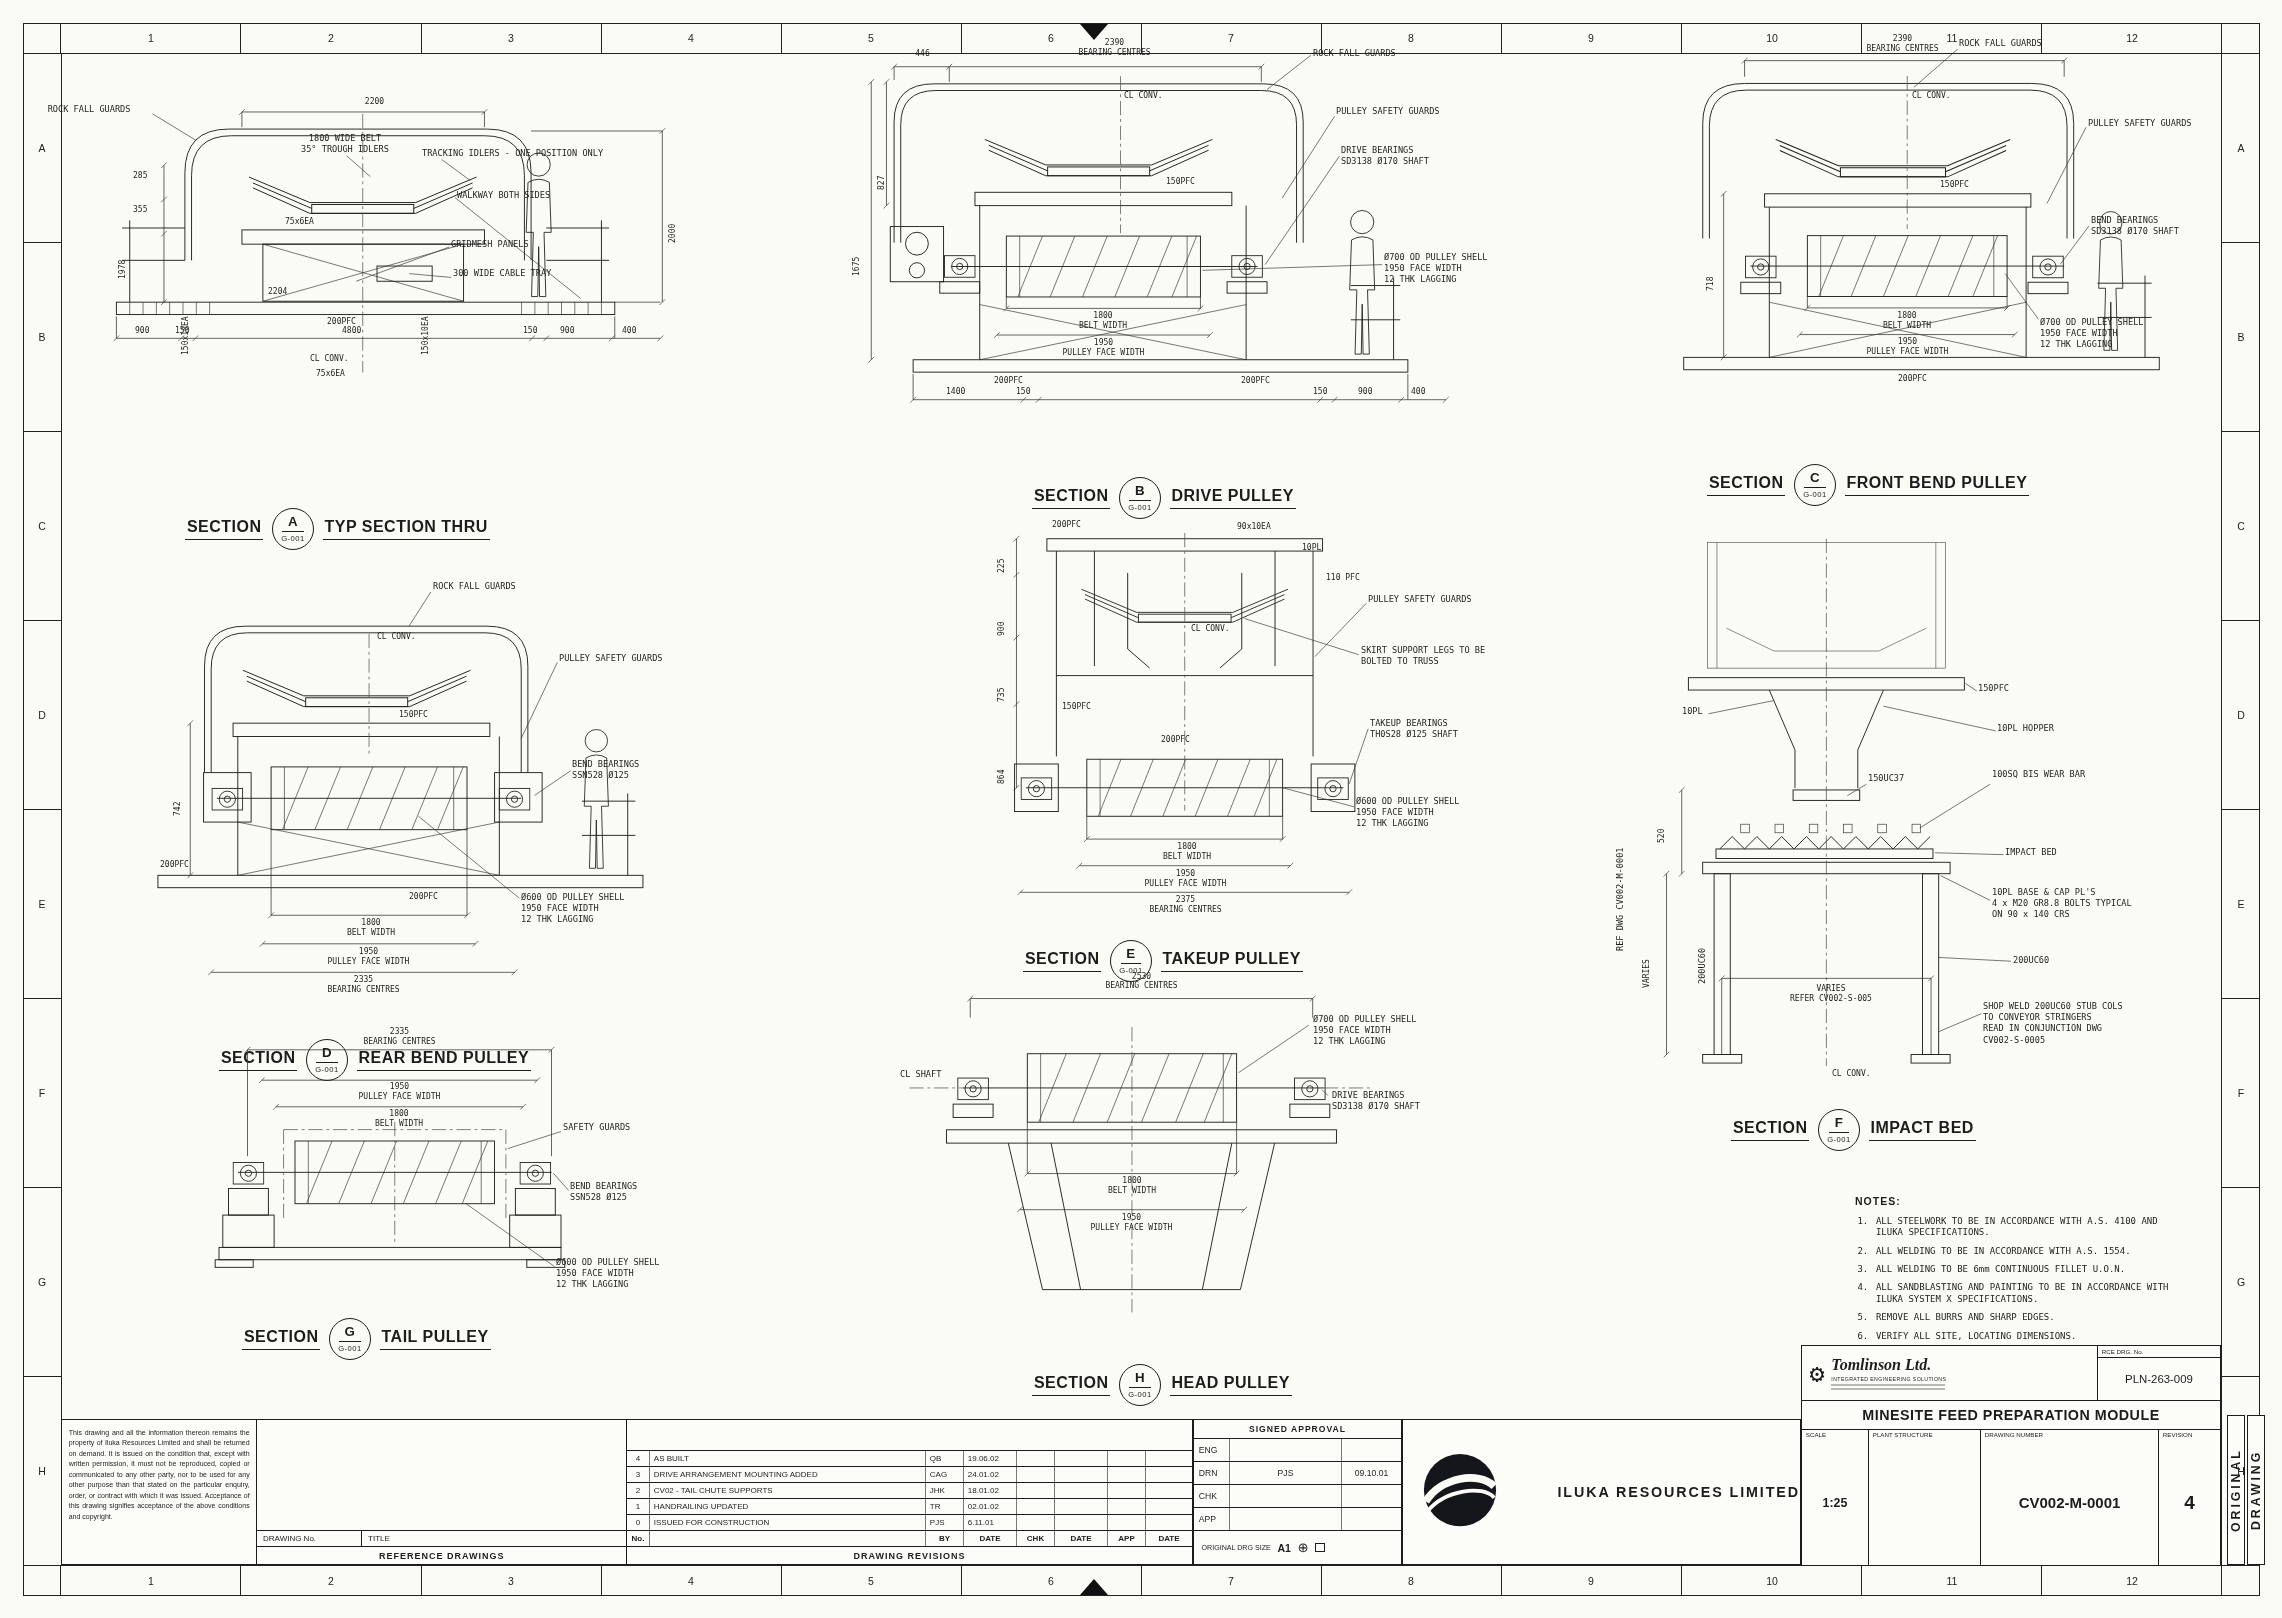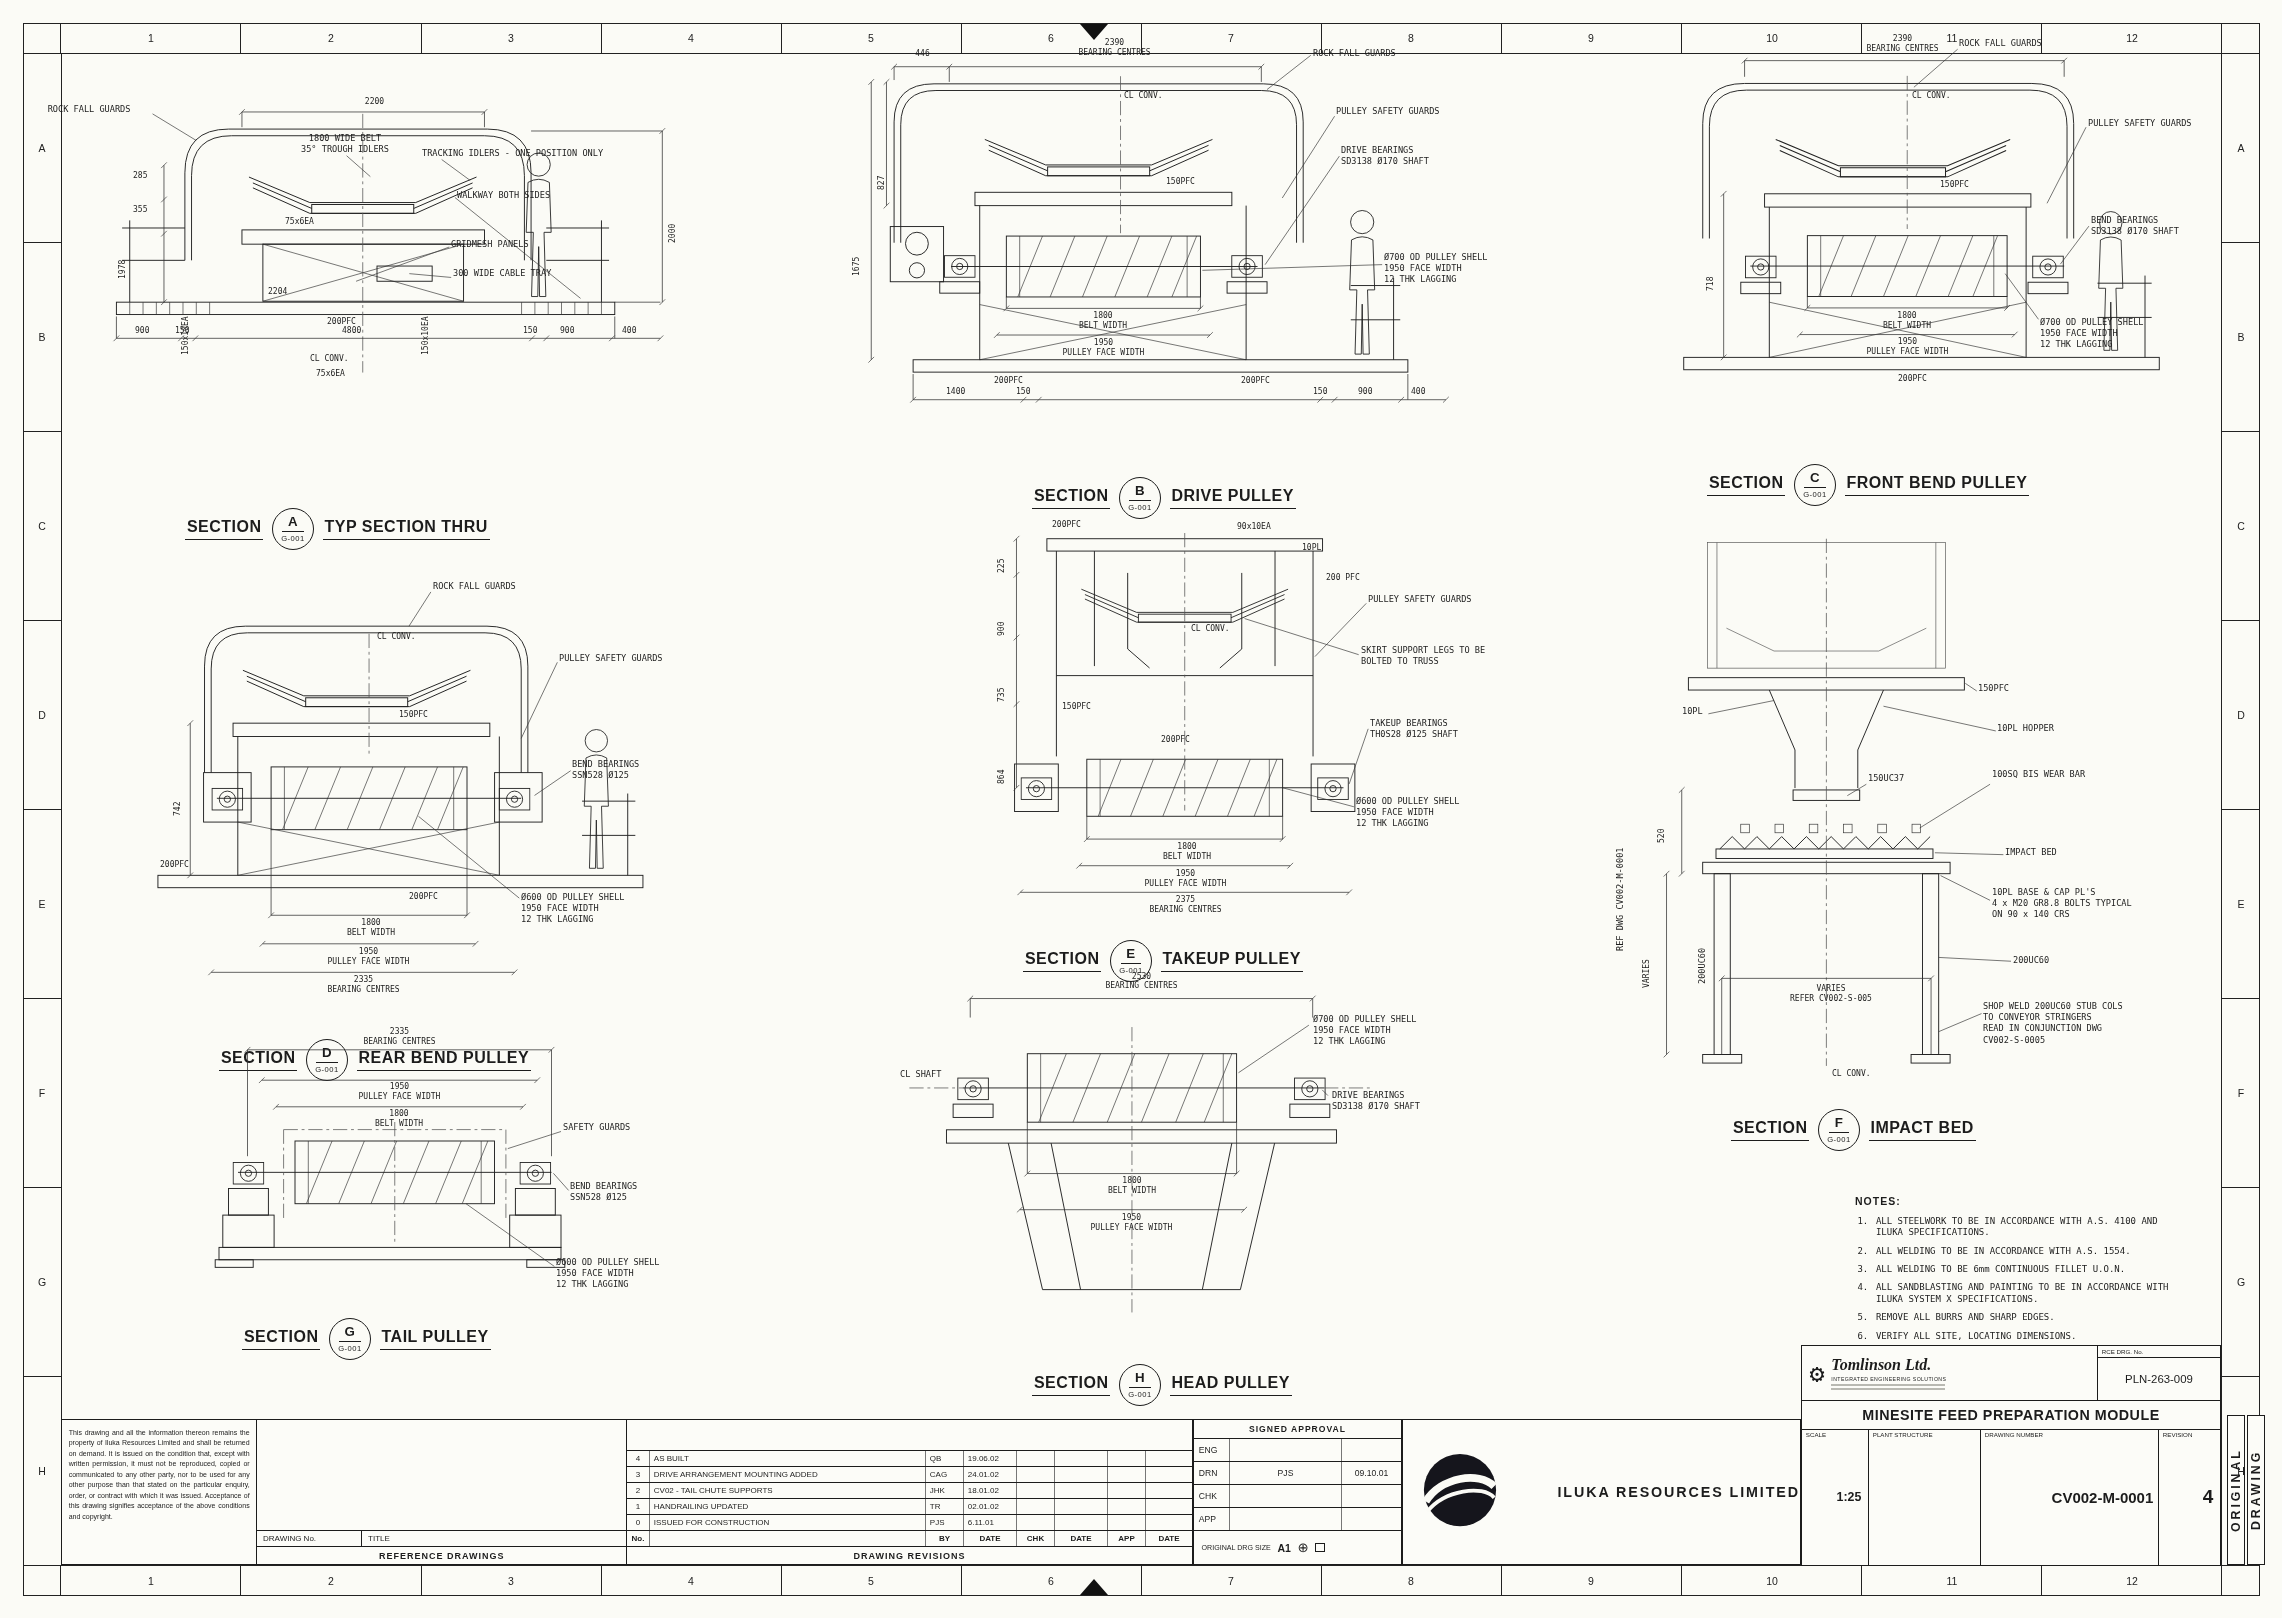--- a/index.html
+++ b/index.html
@@ -84,21 +84,21 @@
   .tb-sub{font:5.2px "Liberation Sans",sans-serif;letter-spacing:0.4px;margin-top:1.9px}
   .tb-addr i{display:block;height:1.9px;background:#b9b9b2;margin-top:1.9px;width:114px}
   .tb-rce{width:122px;display:flex;flex-direction:column}
   .tb-rce-label{font:6.2px "Liberation Sans",sans-serif;padding:1.9px 3.8px;border-bottom:1px solid #1c1c1c}
   .tb-rce-no{flex:1;display:flex;align-items:center;justify-content:center;font:11.4px "Liberation Sans",sans-serif}
   .tb-project{height:28.5px;border-bottom:1.3px solid #1c1c1c;display:flex;align-items:center;justify-content:center;
     font:bold 14.3px "Liberation Sans",sans-serif;letter-spacing:0.5px}
   .tb-title{height:88px;border-bottom:1.3px solid #1c1c1c;display:flex;flex-direction:column;align-items:center;justify-content:center;gap:4.8px;
     font:bold 16px "Liberation Sans",sans-serif;letter-spacing:1px}
   .tb-r4{flex:1;display:flex}
-  .tb-cell{border-right:1.3px solid #1c1c1c;display:flex;flex-direction:row}
+  .tb-cell{border-right:1.3px solid #1c1c1c;display:flex;flex-direction:column}
   .tb-cell:last-child{border-right:none}
   .tb-cell label{font:6.2px "Liberation Sans",sans-serif;padding:1.9px 3.8px}
   .tb-cell .val{flex:1;display:flex;align-items:center;justify-content:center;font:bold 12.4px "Liberation Sans",sans-serif}
   .tb-cell .val.big{font-size:15px}
   .tb-cell .val.huge{font-size:19px}
 
   #stamp{position:absolute;left:2227px;top:1415px;height:150px;display:flex;gap:1.9px}
   .stamp-cell{writing-mode:vertical-rl;transform:rotate(180deg);border:1.5px solid #1c1c1c;background:#fcfcf8;
     font:bold 12.4px "Liberation Sans",sans-serif;letter-spacing:2.9px;padding:5.7px 1px;text-align:center}
 </style>
@@ -364,21 +364,21 @@
     <div class="ann" style="left:438px;top:131px;width:162px">SKIRT SUPPORT LEGS TO BE
 BOLTED TO TRUSS</div>
     <div class="ann" style="left:447px;top:204px;width:133px">TAKEUP BEARINGS
 TH0S28 Ø125 SHAFT</div>
     <div class="ann" style="left:433px;top:282px;width:143px">Ø600 OD PULLEY SHELL
 1950 FACE WIDTH
 12 THK LAGGING</div>
     <div class="dim" style="left:129px;top:5.7px">200PFC</div>
     <div class="dim" style="left:314px;top:8px">90x10EA</div>
     <div class="dim" style="left:379px;top:28.5px">10PL</div>
-    <div class="dim" style="left:403px;top:59px">200 PFC</div>
+    <div class="dim" style="left:403px;top:59px">110 PFC</div>
     <div class="dim rot" style="left:74px;top:59px">225</div>
     <div class="dim rot" style="left:74px;top:122px">900</div>
     <div class="dim rot" style="left:74px;top:188px">735</div>
     <div class="dim rot" style="left:74px;top:270px">864</div>
     <div class="dim" style="left:268px;top:110px">CL CONV.</div>
     <div class="dim" style="left:139px;top:188px">150PFC</div>
     <div class="dim" style="left:238px;top:221px">200PFC</div>
     <div class="dim" style="left:202px;top:328px;width:124px">1800
 BELT WIDTH</div>
     <div class="dim" style="left:196px;top:355px;width:133px">1950

